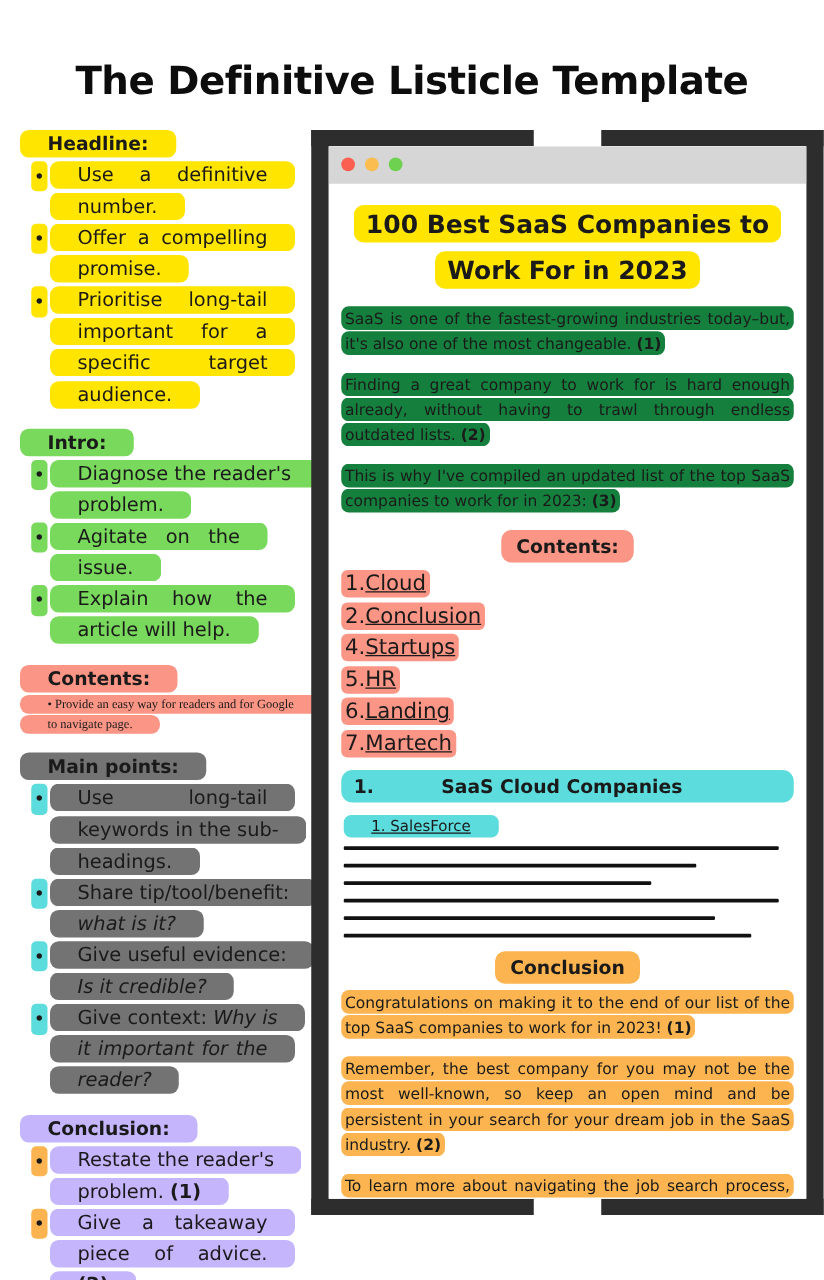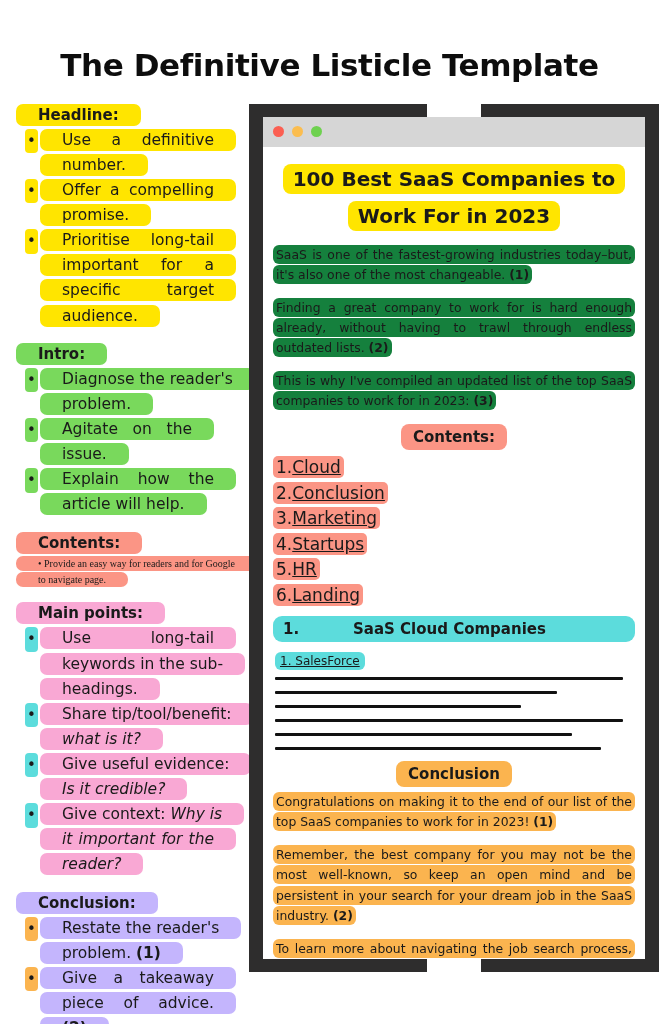--- a/index.html
+++ b/index.html
@@ -82,21 +82,21 @@
     font-family:Liberation Serif, serif;
   }
   .note i{ font-style:italic; }
   .note b{ font-weight:bold; }
 
   
   .c-yellow .hl,.c-yellow .bullet-bg{ background:#ffe500; }
   .c-green  .hl,.c-green  .bullet-bg{ background:#76d košt; }
   .c-green  .hl{ background:#79d95c; }
   .c-salmon .hl{ background:#fb9585; }
-  .c-cyan   .hl{ background:#f9a8d4; }
+  .c-cyan   .hl{ background:#737373; }
   .c-orange .hl{ background:#fbb košt; }
   .c-orange .hl{ background:#c4b5fd; }
 
   .c-yellow .bullet{ color:#1a1a1a; }
 
   
   .note li .bullet{ padding:0 2px; border-radius:4px; }
   .c-yellow li .bullet{ background:#ffe500; }
   .c-green  li .bullet{ background:#79d95c; }
   .c-cyan   li .bullet{ background:#5cdcdc; }
@@ -210,21 +210,21 @@
     margin:6px 0 8px 0;
     align-items:center;
   }
   .sect-head .num{ width:70px; }
   .sect-head .ttl{ flex:1; text-align:left; }
 
   .company{
     display:inline-block;
     background:#5cdcdc;
     border-radius:6px;
-    padding:2px 5px;
+    padding:2px 22px;
     font-size:12px;
     margin:0 0 7px 2px;
   }
   .company .lnk{ text-decoration:underline; }
 
   .rule{ height:3px; background:#111; margin:0 0 11px 2px; border-radius:1px; }
 
   
   .contents-wrap{ margin-bottom:8px; }
 </style>
@@ -302,24 +302,24 @@
               <div class="art-p g"><span class="hl">This is why I've compiled an updated list of the top SaaS companies to work for in 2023: <b>(3)</b></span></div>
             </div>
 
           <div class="contents-wrap">
             <div class="art-h2">
               <span class="hl">Contents:</span>
             </div>
             <ol id="contents-list">
                 <li><span class="hl">1.<span class="lnk">Cloud</span></span></li>
                 <li><span class="hl">2.<span class="lnk">Conclusion</span></span></li>
-                <li><span class="hl">3.<span class="lnk">Marketing</span></span></li>
                 <li><span class="hl">4.<span class="lnk">Startups</span></span></li>
                 <li><span class="hl">5.<span class="lnk">HR</span></span></li>
                 <li><span class="hl">6.<span class="lnk">Landing</span></span></li>
+                <li><span class="hl">7.<span class="lnk">Martech</span></span></li>
               </ol>
           </div>
 
           <div class="sect-head">
             <span class="num">1.</span>
             <span class="ttl">SaaS Cloud Companies</span>
           </div>
 
           <div id="company-blocks">
               <div>

